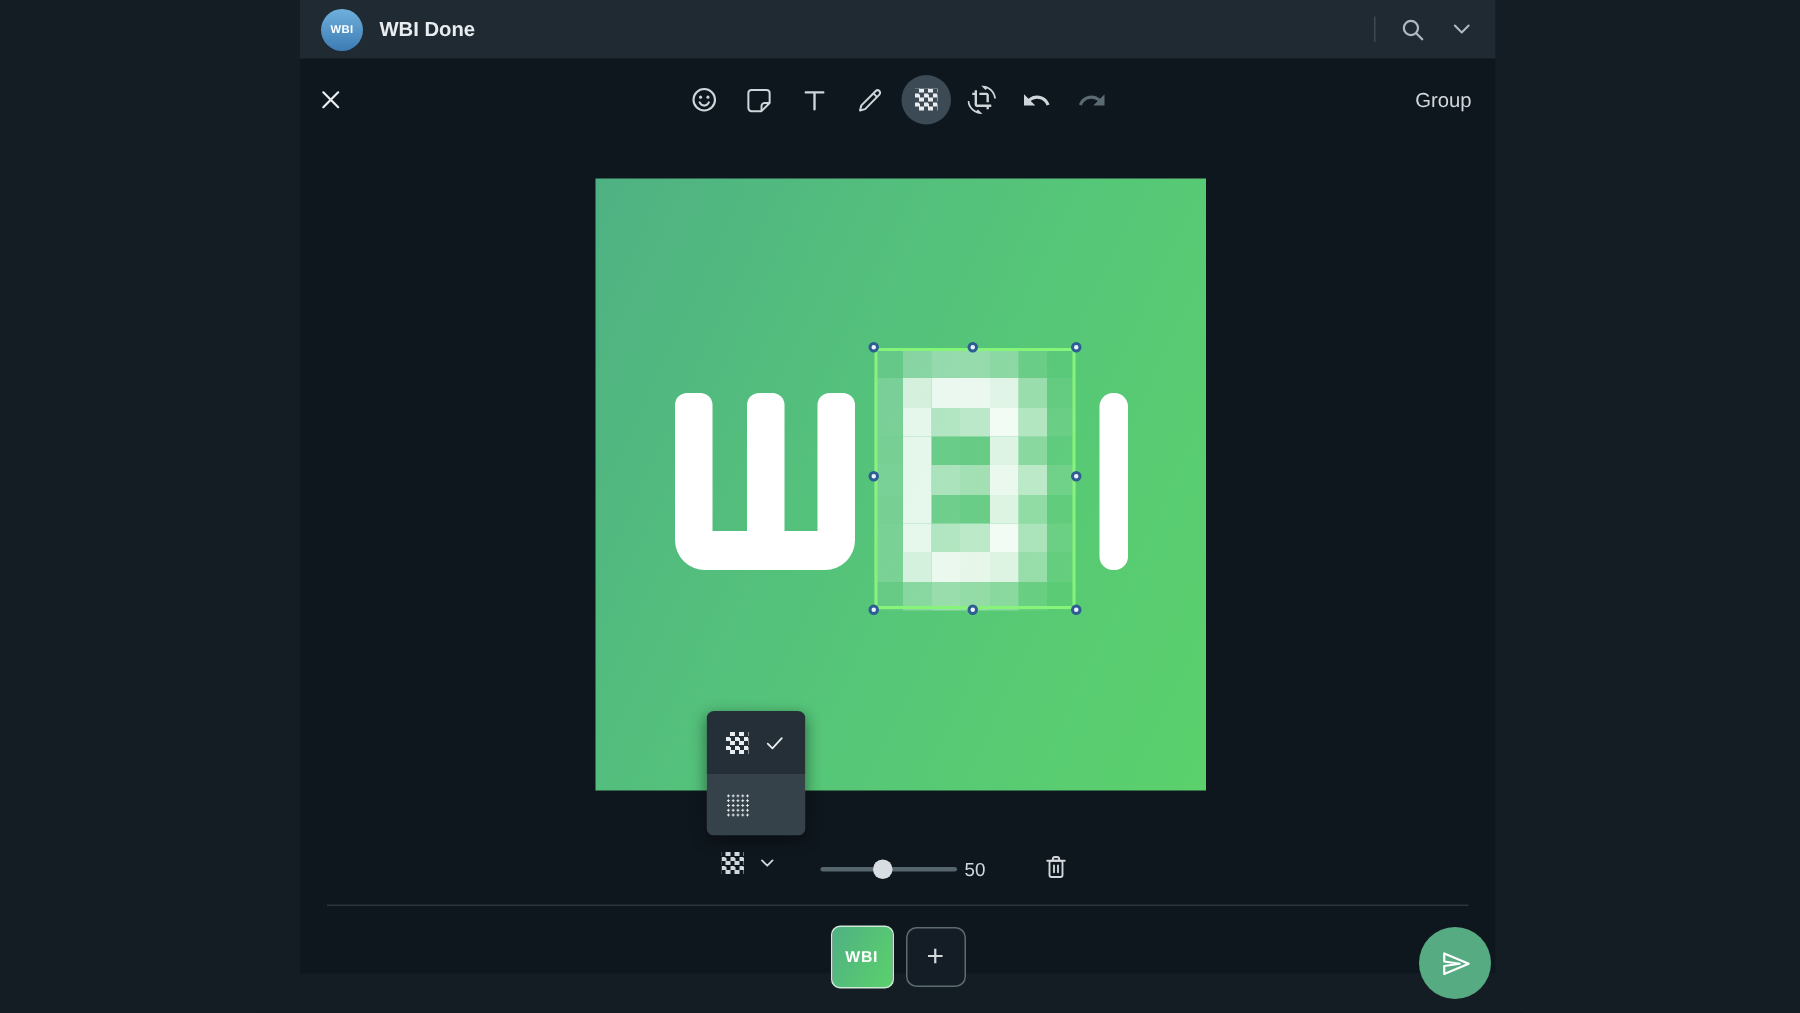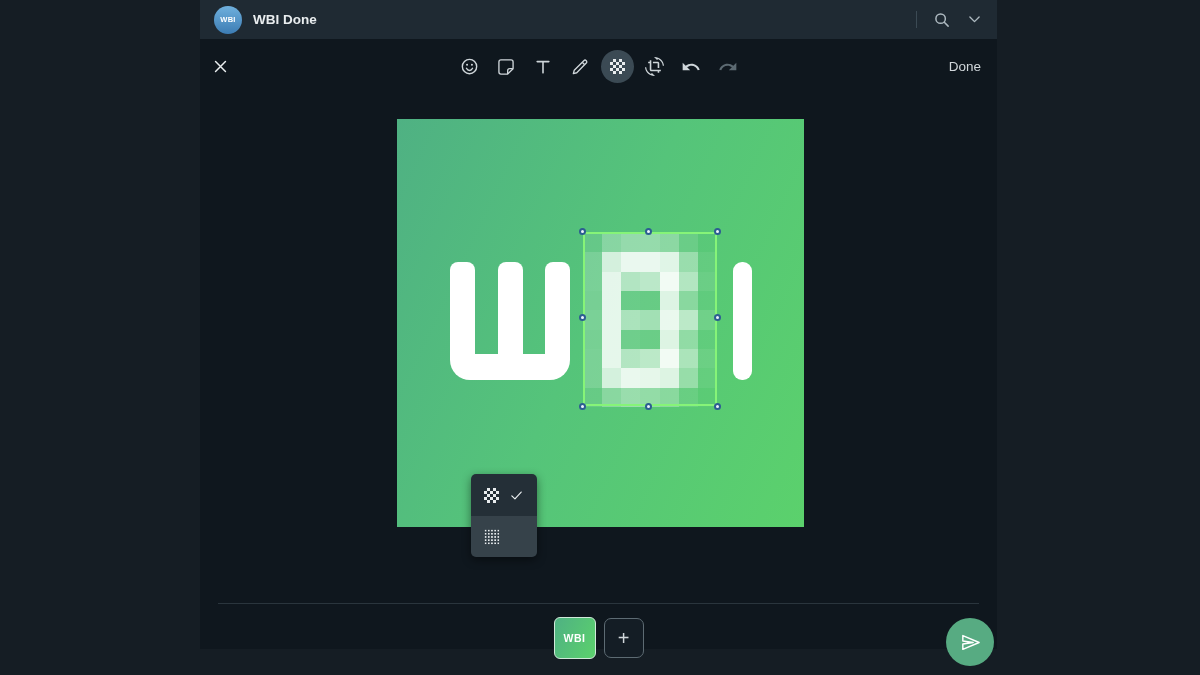--- a/index.html
+++ b/index.html
@@ -192,21 +192,21 @@
         </button>
         <button class="tool disabled">
           <span>
             <svg width="20" height="20" viewBox="0 0 24 24" fill="currentColor">
               <path d="M18.4 10.6C16.55 8.99 14.15 8 11.5 8c-4.65 0-8.58 3.03-9.96 7.22L3.9 16c1.05-3.19 4.05-5.5 7.6-5.5 1.95 0 3.73.72 5.12 1.88L13 16h9V7l-3.6 3.6z"></path>
             </svg>
           </span>
         </button>
       </div>
 
-      <button class="done-btn">Done</button>
+      <button class="done-btn">Group</button>
     </div>
 
     <div class="canvas">
       <div class="letter-w">
         <div class="prong p1"></div>
         <div class="prong p2"></div>
         <div class="prong p3"></div>
         <div class="base"></div>
       </div>
       <div class="mosaic">
@@ -295,20 +295,45 @@
           <svg width="15" height="15" viewBox="0 0 24 24" fill="none" stroke="#e9edef" stroke-width="1.9">
             <path d="M4.5 12.5l5 5L19.5 6.5" stroke-linecap="round" stroke-linejoin="round"></path>
           </svg>
         </span>
       </div>
       <div class="filter-item alt">
         <span class="dotgrid"></span>
       </div>
     </div>
 
+    <div class="controls">
+      <button class="pattern-select">
+        <span class="checker"></span>
+        <span>
+          <svg width="13" height="13" viewBox="0 0 24 24" fill="none" stroke="currentColor" stroke-width="2.2">
+            <path d="M5.5 8.5 12 15l6.5-6.5" stroke-linecap="round" stroke-linejoin="round"></path>
+          </svg>
+        </span>
+      </button>
+      <div class="slider">
+        <div class="track"></div>
+        <div class="thumb" style="left: 45%;"></div>
+      </div>
+      <div class="strength-value">50</div>
+      <button class="iconbtn trash-btn">
+        <span>
+          <svg width="20" height="20" viewBox="0 0 24 24" fill="none" stroke="currentColor" stroke-width="1.5">
+            <path d="M5 7h14" stroke-linecap="round"></path>
+            <path d="M9.5 7V5.6A1.6 1.6 0 0 1 11.1 4h1.8a1.6 1.6 0 0 1 1.6 1.6V7"></path>
+            <rect x="6.8" y="7" width="10.4" height="13" rx="1.6"></rect>
+            <path d="M10.4 10.8v5.4 M13.6 10.8v5.4" stroke-linecap="round"></path>
+          </svg>
+        </span>
+      </button>
+    </div>
 
     <div class="footer-divider"></div>
     <div class="thumbs">
       <div class="thumb-active">
         <span>WBI</span>
       </div>
       <button class="thumb-add">
         <span>+</span>
       </button>
     </div>

